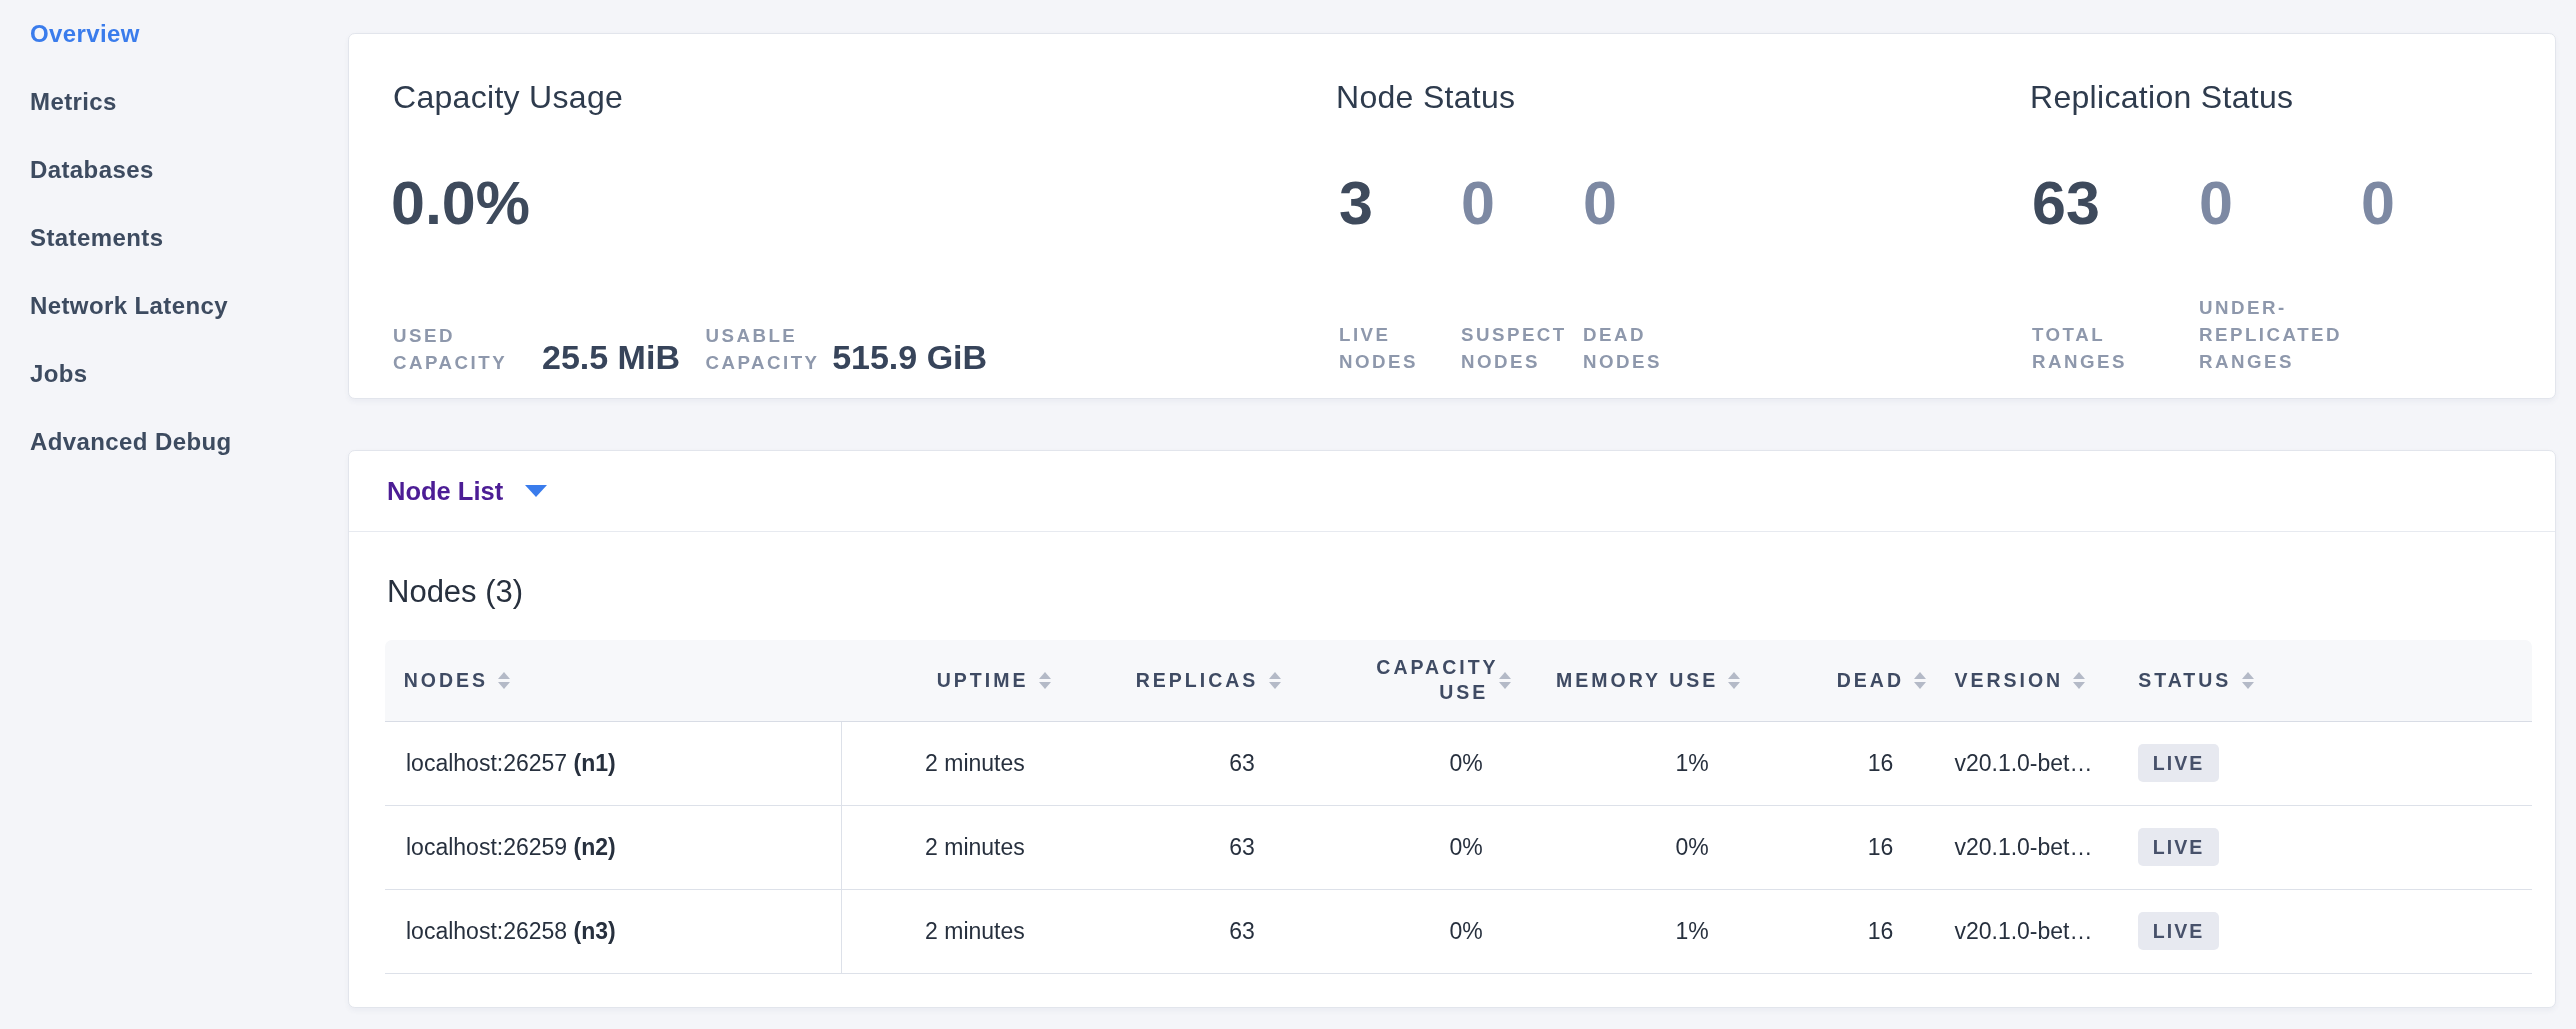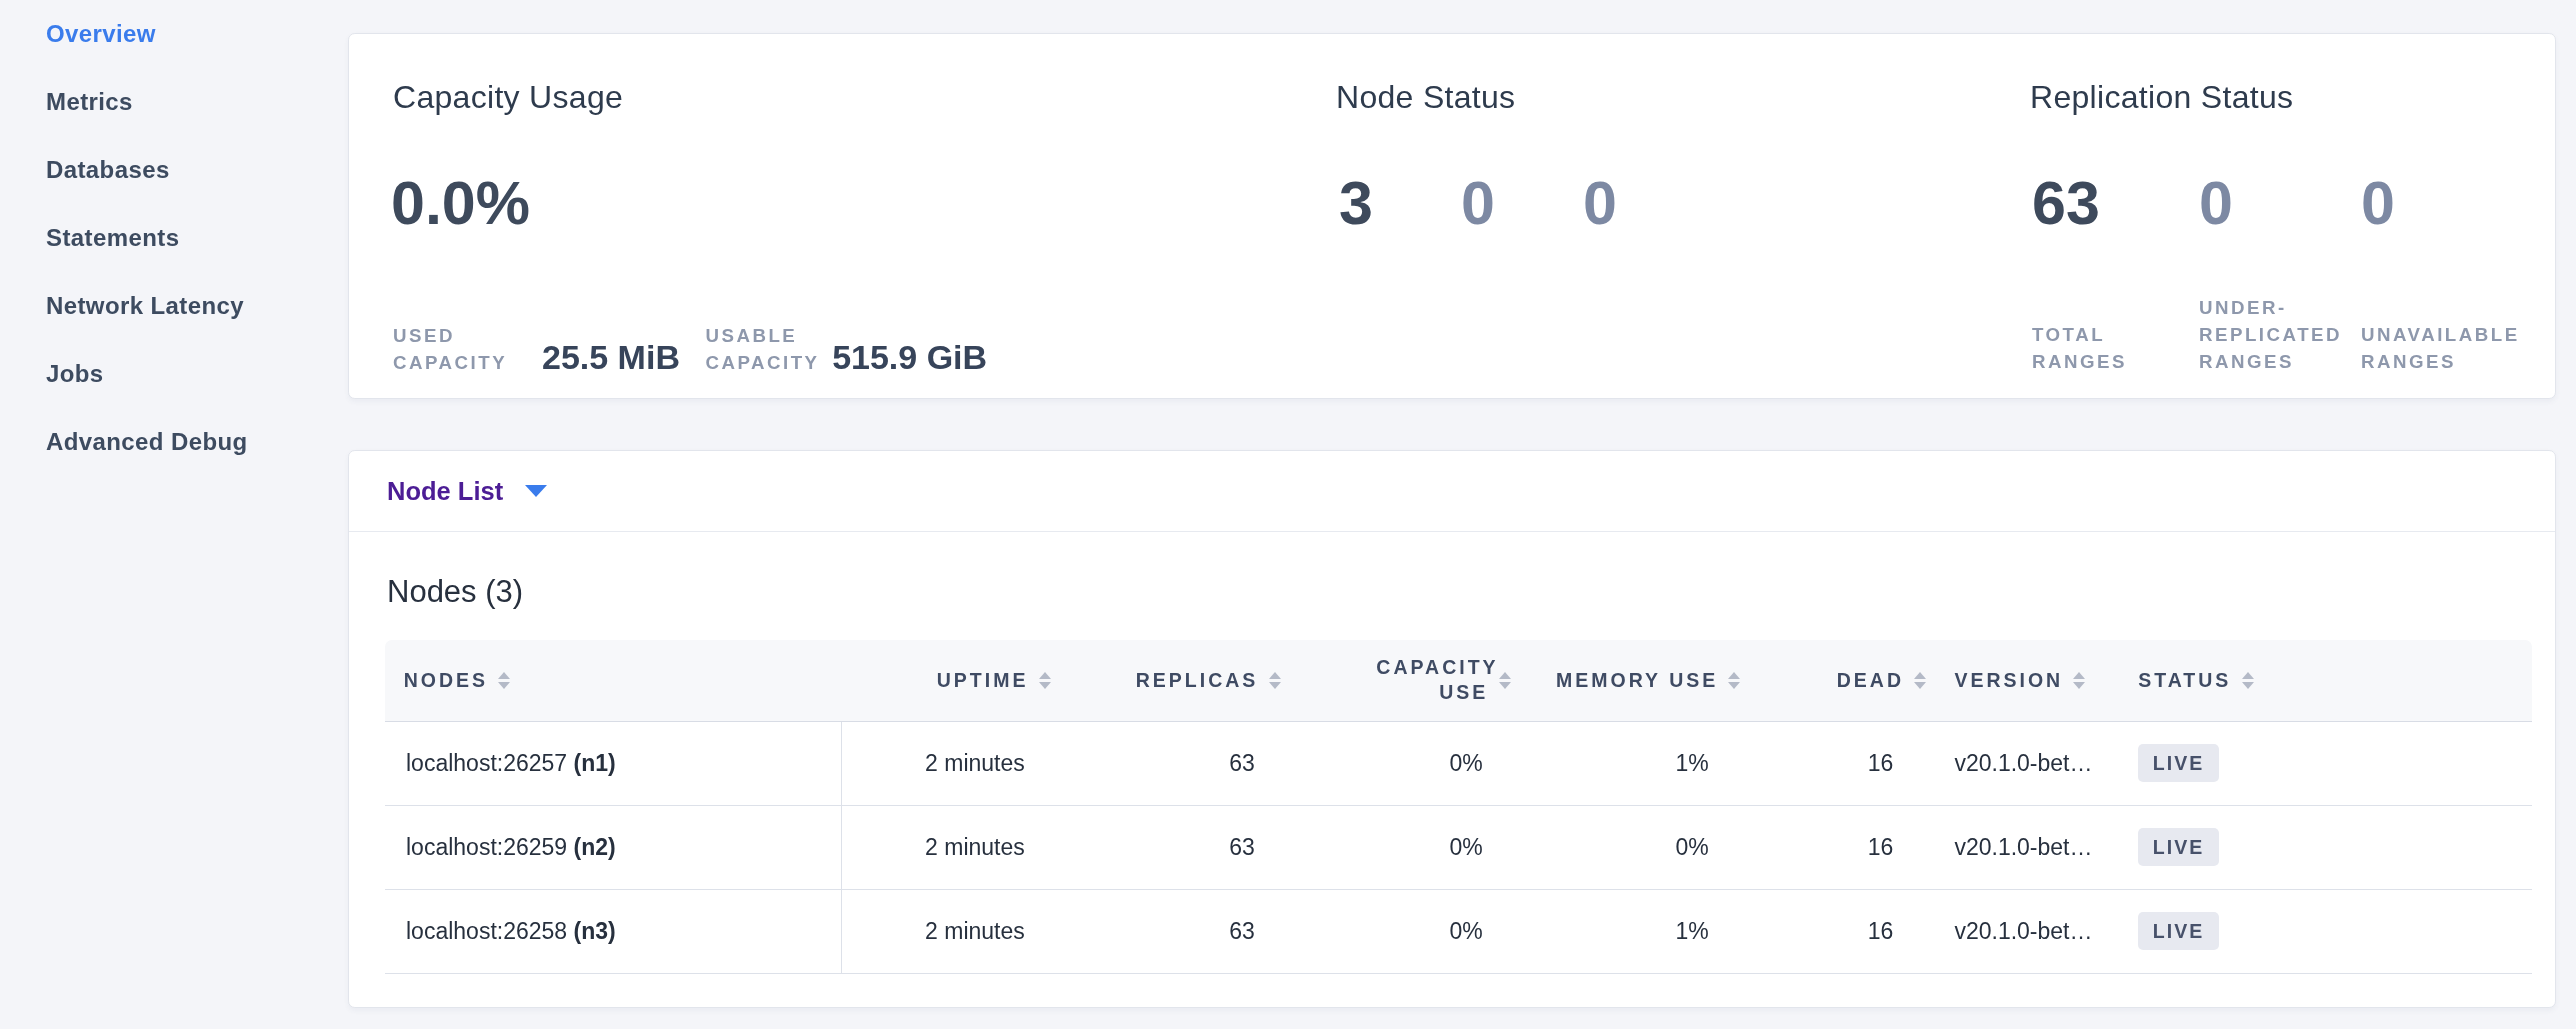--- a/index.html
+++ b/index.html
@@ -5,21 +5,21 @@
   * { margin:0; padding:0; box-sizing:border-box; }
   html,body { width:2576px; height:1030px; }
   body {
     font-family:"Liberation Sans", sans-serif;
     background:#f4f5f9;
     position:relative;
     overflow:hidden;
     color:#27303e;
   }
   
-  .sidebar { position:absolute; left:16px; top:0; width:312px; height:100%; }
+  .sidebar { position:absolute; left:0; top:0; width:312px; height:100%; }
   .side-item {
     height:68px; line-height:68px; padding-left:30px;
     font-size:24px; font-weight:600; color:#3d4b60; cursor:pointer;
     letter-spacing:0.4px;
   }
   .side-item.active { color:#3a7cec; font-weight:700; }
   
   .card {
     position:absolute; background:#fff; border:0.8px solid #e2e5ec;
     border-radius:6.8px; box-shadow:0 2.5px 5.1px rgba(56,76,108,0.05);
@@ -127,36 +127,44 @@
     <div class="stat-label" style="width:114px; margin-left:25.5px;">USABLE CAPACITY</div>
     <div class="stat-value" style="margin-left:12.7px;">515.9 GiB</div>
   </div>
 
   <h2 class="sec-title" style="left:987px;">Node Status</h2>
   <div class="num-row" style="left:990px;">
     <div class="slot-n big-num emph">3</div>
     <div class="slot-n big-num">0</div>
     <div class="slot-n big-num">0</div>
   </div>
+  <div class="label-row" style="left:990px;">
+    <div class="slot-n">
+        <div class="stat-label" style="width:102px;">LIVE NODES</div>
+      </div>
+    <div class="slot-n">
+        <div class="stat-label" style="width:110px;">SUSPECT NODES</div>
+      </div>
+    <div class="slot-n">
+        <div class="stat-label" style="width:102px;">DEAD NODES</div>
+      </div>
+  </div>
 
   <h2 class="sec-title" style="left:1681px;">Replication Status</h2>
   <div class="num-row" style="left:1683px;">
     <div class="slot-r1 big-num emph">63</div>
     <div class="slot-r2 big-num">0</div>
     <div class="slot-r3 big-num">0</div>
   </div>
   <div class="label-row" style="left:1683px;">
     <div class="slot-r1">
         <div class="stat-label" style="width:110px;">TOTAL RANGES</div>
       </div>
     <div class="slot-r2">
         <div class="stat-label" style="width:157px;">UNDER-REPLICATED RANGES</div>
-      </div>
-    <div class="slot-r3">
-        <div class="stat-label" style="width:204px;">UNAVAILABLE RANGES</div>
       </div>
   </div>
 </section>
 
 <section class="card" id="nodes-card">
 
   <div class="nodelist-header">
     <span class="nodelist-label">Node List</span>
     <span class="chevron-down"></span>
   </div>

